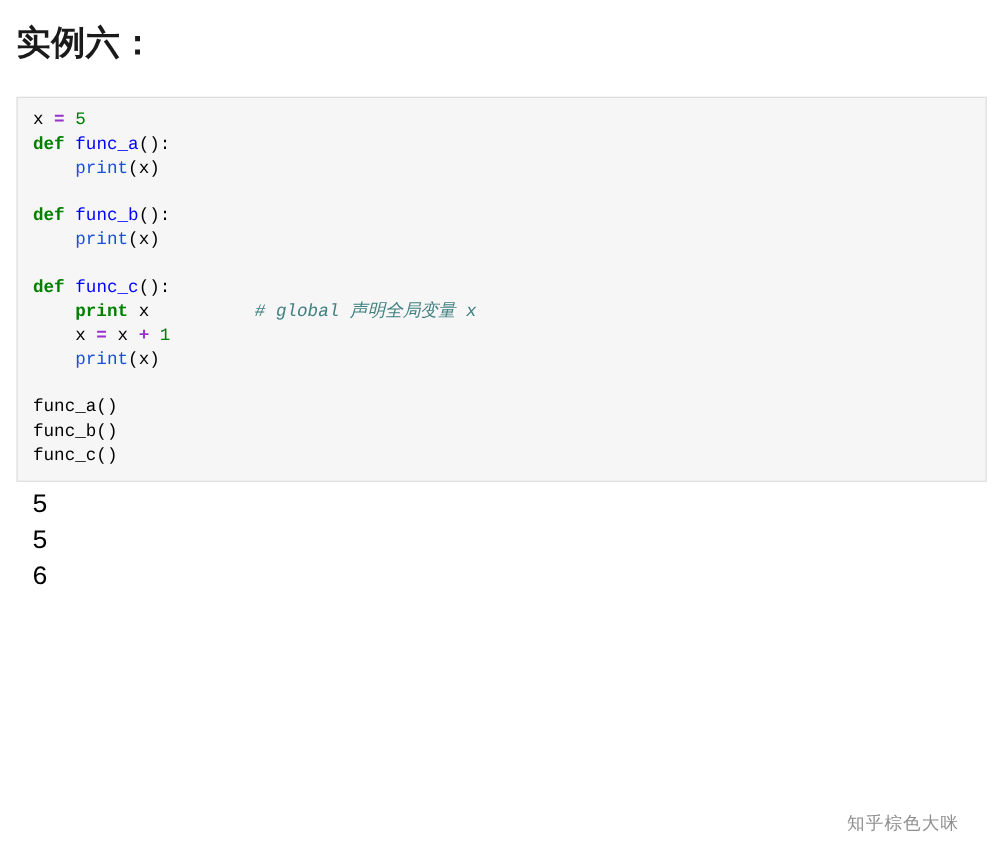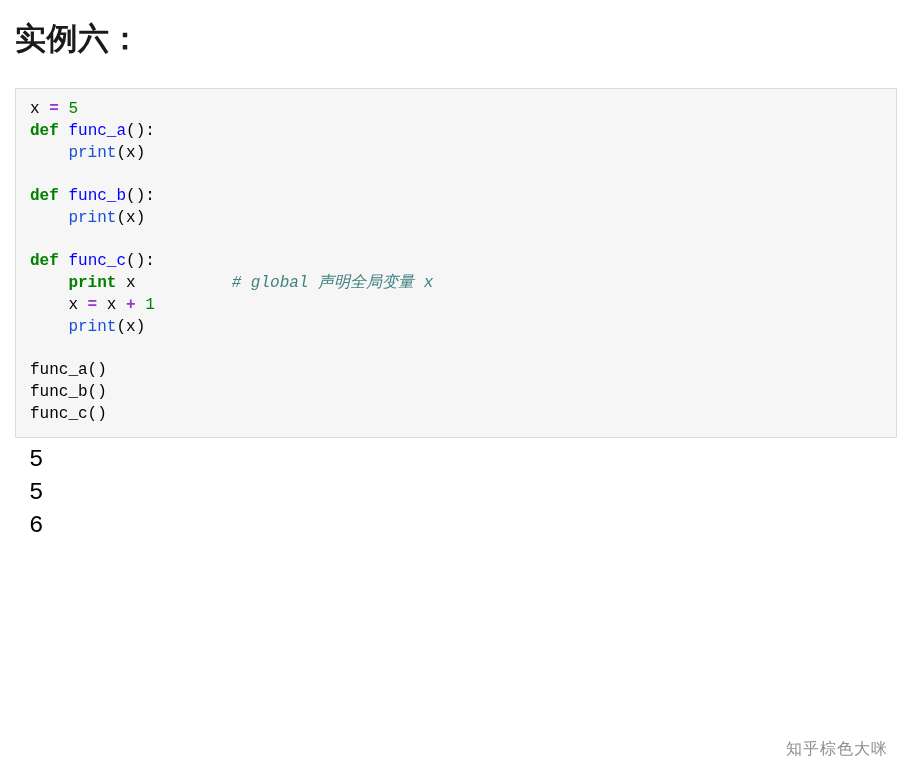--- a/index.html
+++ b/index.html
@@ -43,21 +43,21 @@
     }
     .kw { color: #008000; font-weight: 700; }
     .fn { color: #0000ff; }
     .builtin { color: #1d4ed8; }
     .op { color: #9932cc; font-weight: 700; }
     .num { color: #008000; }
     .comment { color: #408080; font-style: italic; margin-left: 48px; }
     .watermark {
       position: absolute;
       bottom: 6px;
-      right: 24px;
+      right: 40px;
       font-size: 16px;
       color: #8e8e8e;
       letter-spacing: 1px;
     }
   </style>
 </head>
 <body>
 
 <h2 class="heading">实例六：</h2>
 

